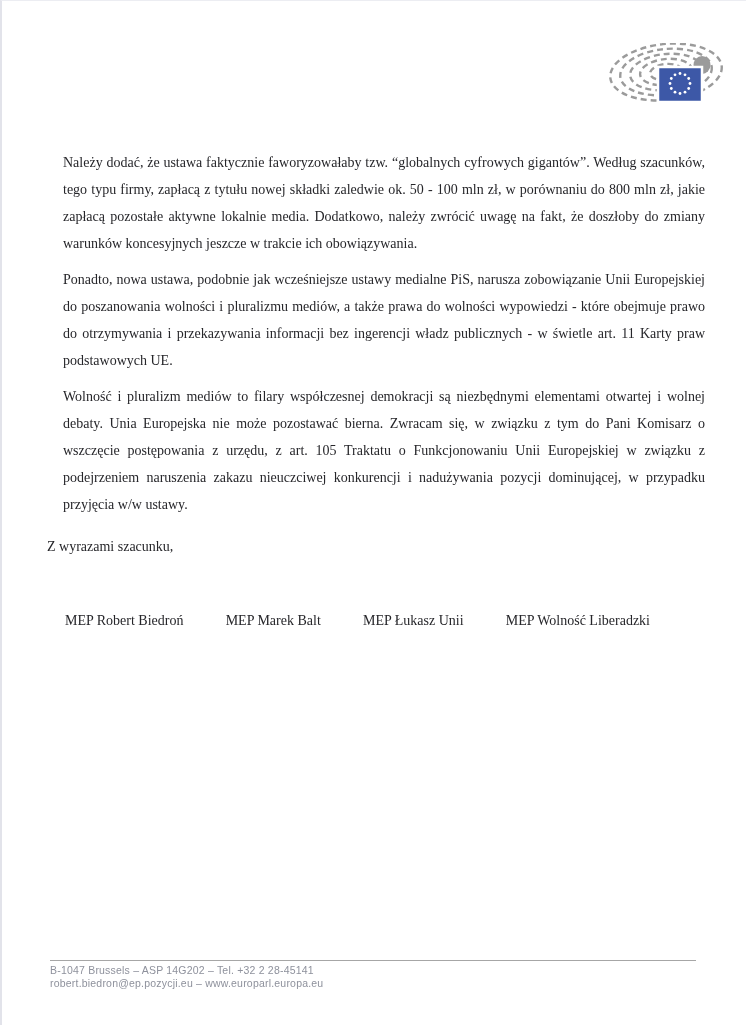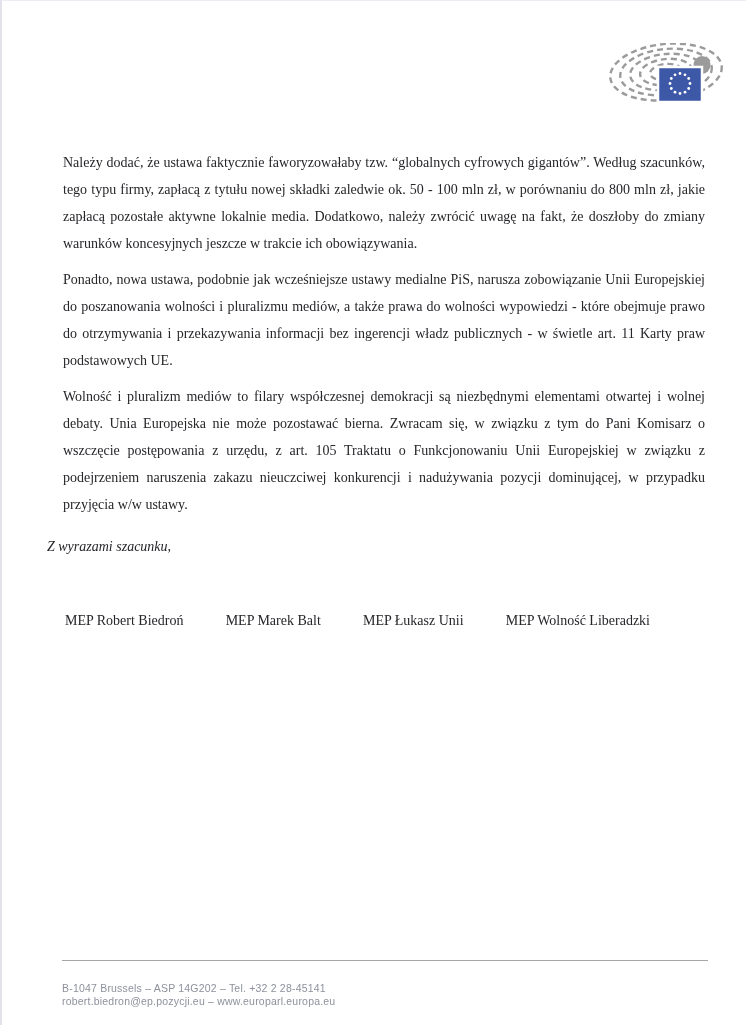--- a/index.html
+++ b/index.html
@@ -37,40 +37,39 @@
     margin: 0 0 9px 16px;
     font-size: 14px;
     line-height: 27px;
     text-align: justify;
     text-justify: inter-word;
   }
   .letter p.closing {
     margin: 15px 0 12px 0;
     font-size: 14px;
     line-height: 27px;
-    font-style: italic;
   }
   .signatures {
     display: flex;
     justify-content: space-between;
     margin: 52px 55px 0 18px;
     font-size: 14px;
     line-height: 18px;
     white-space: nowrap;
     gap: 28px;
   }
 
   
   .footer {
     position: absolute;
-    left: 60px;
+    left: 48px;
     top: 959px;
     width: 646px;
     border-top: 1px solid #a6a6a6;
-    padding-top: 21px;
+    padding-top: 3px;
     font-family: "Liberation Sans", sans-serif;
     font-size: 10.5px;
     line-height: 13px;
     color: #8e919c;
     letter-spacing: 0.2px;
   }
 </style>
 </head>
 <body>
 

